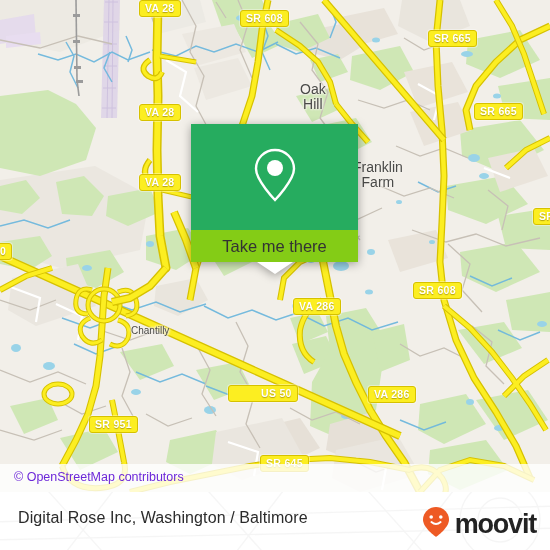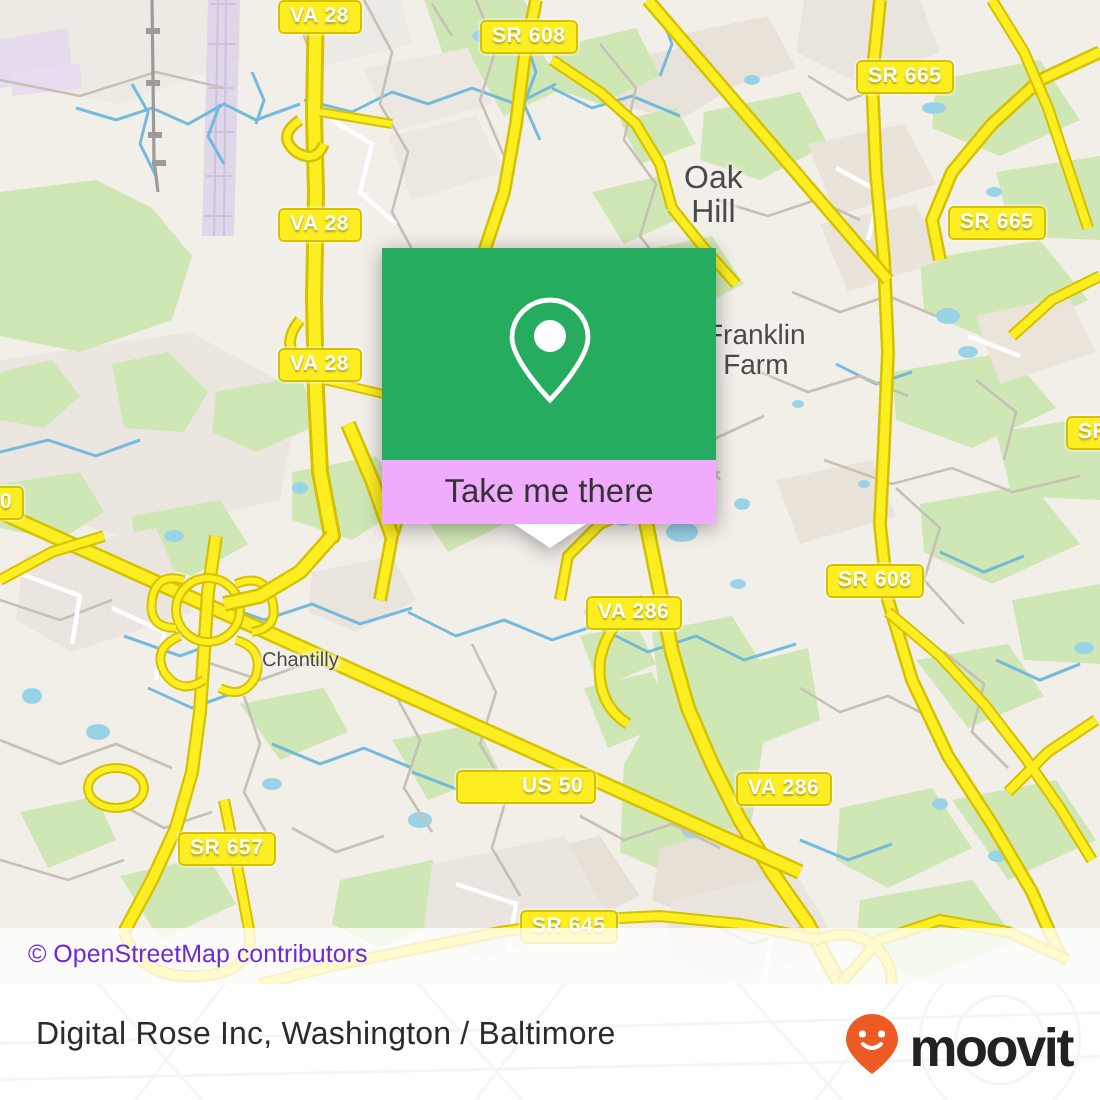--- a/index.html
+++ b/index.html
@@ -27,21 +27,21 @@
 
   
   #attrib{position:absolute;left:0;bottom:0;width:550px;height:28px;
           background:rgba(255,255,255,.78);}
   #attrib span{position:absolute;left:14px;top:6px;font-size:12.5px;color:#6d28d9;}
 
   
   #card{position:absolute;left:191px;top:124px;width:167px;
         filter:drop-shadow(0 2px 5px rgba(0,0,0,.35));}
   #card-green{height:106px;background:#26ac5f;display:flex;align-items:center;justify-content:center;}
-  #card-foot{height:32px;background:#f0abfc;display:flex;align-items:center;justify-content:center;}
+  #card-foot{height:32px;background:#84cc16;display:flex;align-items:center;justify-content:center;}
   #card-foot span{font-size:16.5px;color:#333;}
   #card-tail{position:absolute;left:66px;top:138px;width:0;height:0;
              border-left:18px solid transparent;border-right:18px solid transparent;
              border-top:12px solid #fff;}
 
   
   #footer{position:absolute;left:0;top:492px;width:550px;height:58px;
           background:#fff;overflow:hidden;}
   #footer-wm{position:absolute;left:0;top:0;width:550px;height:58px;opacity:.05;}
   #footer-title{position:absolute;left:18px;top:17px;font-size:16px;color:#2b2b2b;
@@ -400,21 +400,21 @@
           <path d="M496 0 L512 26 L524 54 L534 84 L544 114"></path>
           <path d="M550 138 L526 150 L506 168"></path>
         </g>
         <g stroke="#fcee21" stroke-width="4" fill="none">
           <path d="M496 0 L512 26 L524 54 L534 84 L544 114"></path>
           <path d="M550 138 L526 150 L506 168"></path>
         </g>
       </g>
     </svg>
 
-    <div class="maplabel" style="left:300px;top:82px;font-size:16px;text-align:center;margin-left:42px;">
+    <div class="maplabel" style="left:300px;top:82px;font-size:14px;text-align:center;">
       <div>Oak</div>
       <div>Hill</div>
     </div>
     <div class="maplabel" style="left:353px;top:160px;font-size:14px;text-align:center;">
       <div>Franklin</div>
       <div>Farm</div>
     </div>
     <div class="maplabel" style="left:131px;top:326px;font-size:10px;">Chantilly</div>
 
     <div class="shield" style="left:139px;top:0px;">VA 28</div>
@@ -422,21 +422,21 @@
     <div class="shield" style="left:428px;top:30px;">SR 665</div>
     <div class="shield" style="left:474px;top:103px;">SR 665</div>
     <div class="shield" style="left:139px;top:104px;">VA 28</div>
     <div class="shield" style="left:139px;top:174px;">VA 28</div>
     <div class="shield" style="left:533px;top:208px;">SR</div>
     <div class="shield" style="left:413px;top:282px;">SR 608</div>
     <div class="shield" style="left:293px;top:298px;">VA 286</div>
     <div class="shield" style="left:-6px;top:243px;">0</div>
     <div class="shield" style="left:228px;top:385px;padding-left:32px;">US 50</div>
     <div class="shield" style="left:368px;top:386px;">VA 286</div>
-    <div class="shield" style="left:89px;top:416px;">SR 657</div>
+    <div class="shield" style="left:89px;top:416px;">SR 951</div>
     <div class="shield" style="left:260px;top:455px;">SR 645</div>
 
     <div id="attrib">
       <span>© OpenStreetMap contributors</span>
     </div>
   </div>
 
   <div id="card">
     <div id="card-green">
       <span>

